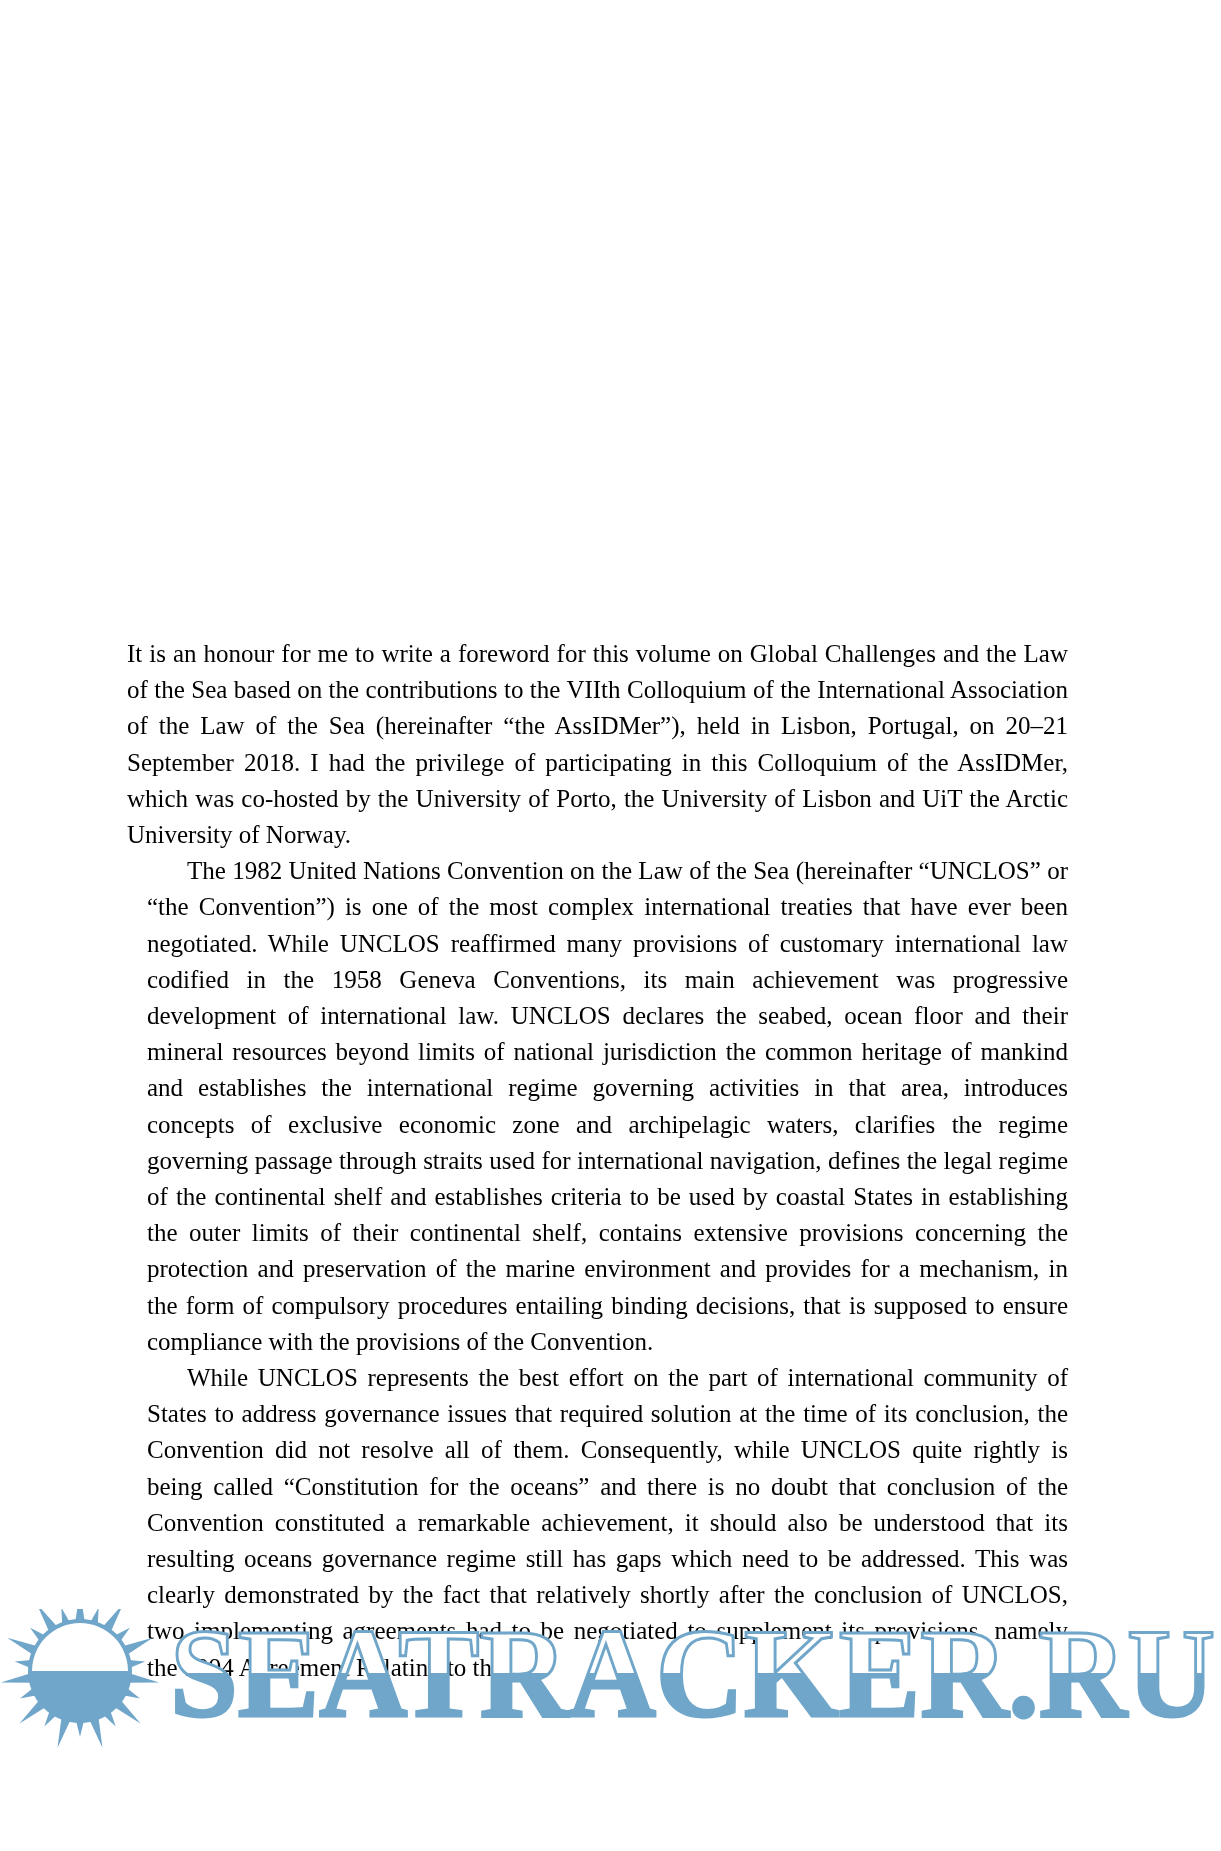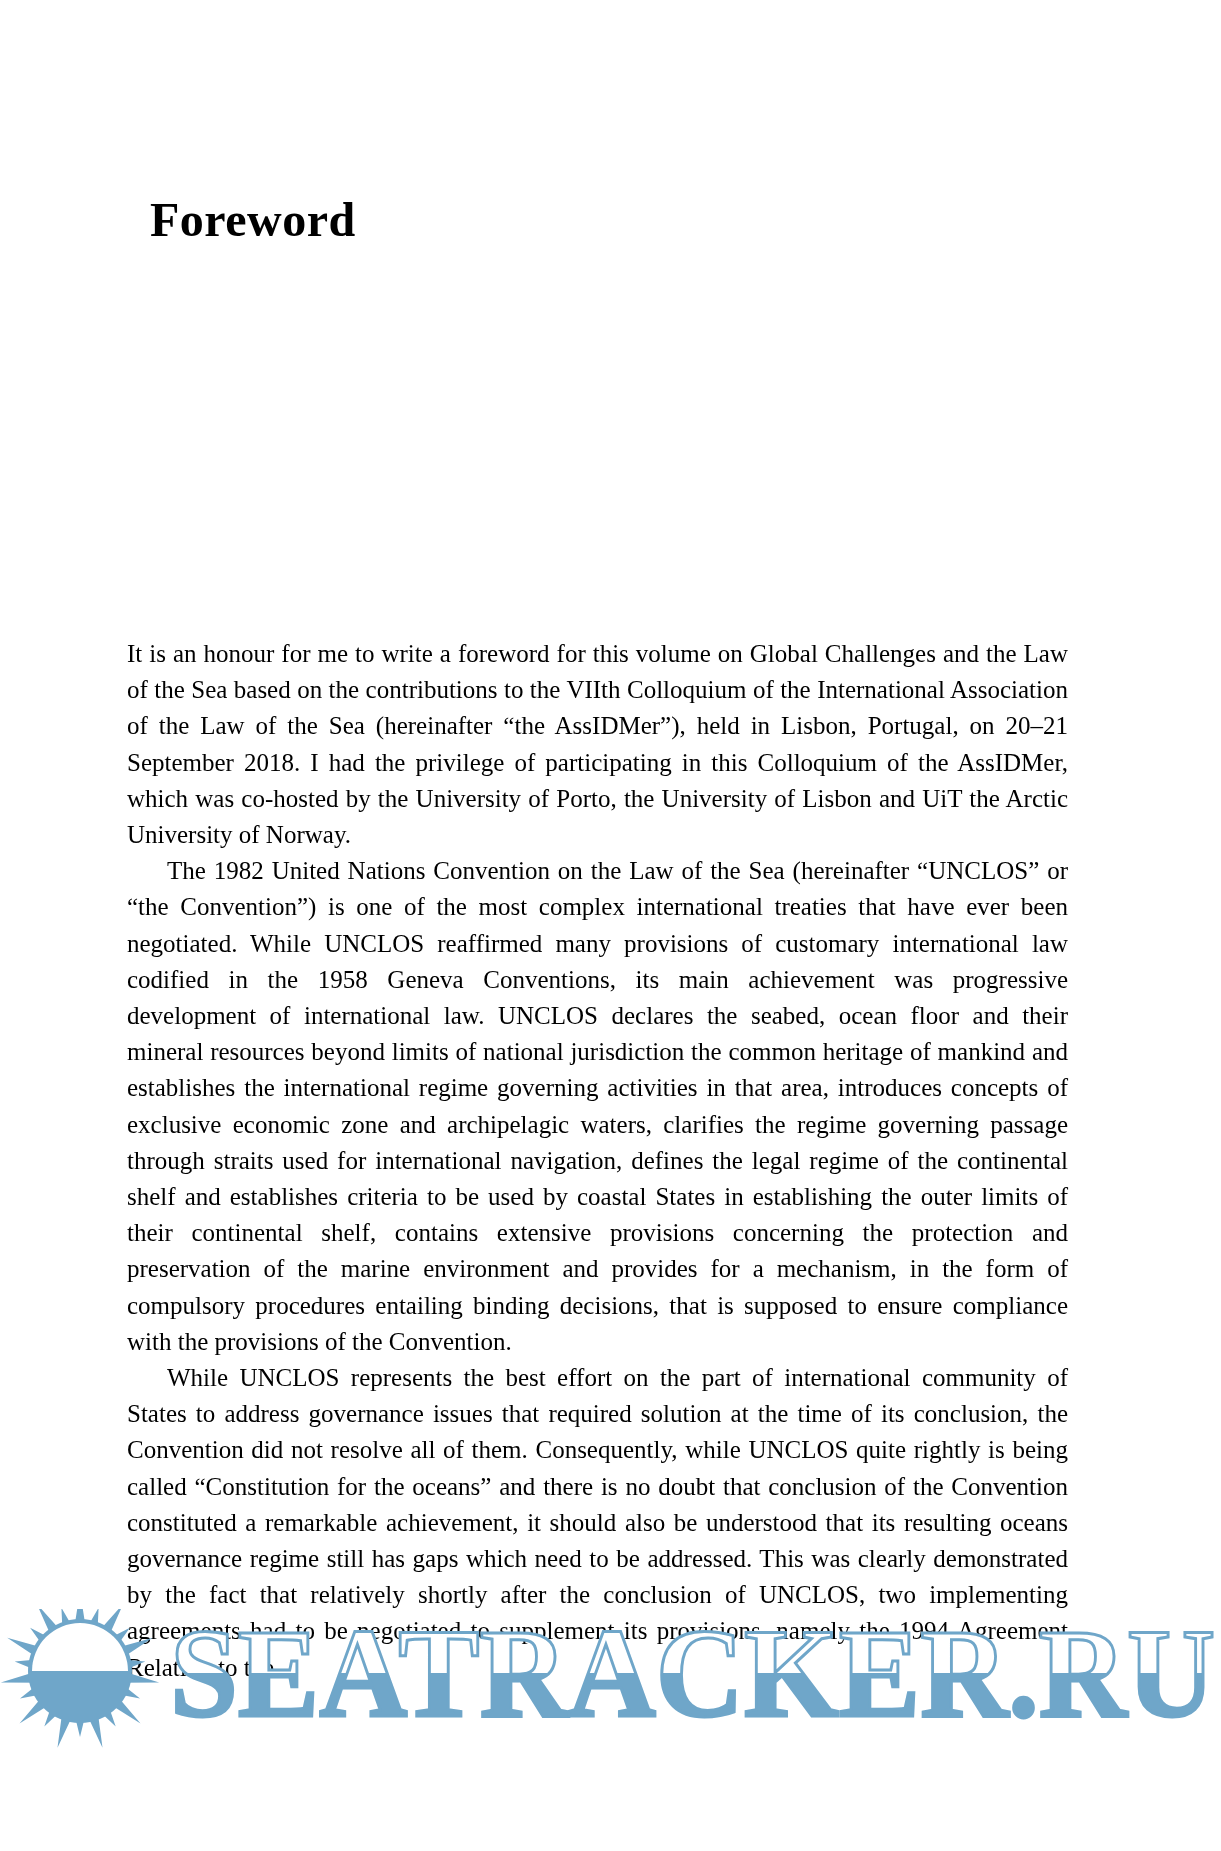--- a/index.html
+++ b/index.html
@@ -33,20 +33,21 @@
     font-size: 25px;
     line-height: 36.2px;
     text-align: justify;
   }
   .body-text p {
     margin: 0;
     padding: 0;
   }
   .body-text p.indented {
     text-indent: 40px;
+    margin-left: 20px;
   }
   .page-number {
     position: absolute;
     top: 1672px;
     left: 127px;
     width: 941px;
     text-align: right;
     font-size: 25px;
   }
   .watermark {
@@ -63,21 +64,20 @@
   .wm-text {
     font-family: "Liberation Serif", serif;
     font-weight: bold;
   }
 </style>
 </head>
 <body>
 
 <div class="page">
 
-  <h1 class="book-title">Foreword</h1>
 
   <div class="body-text">
     <p>It is an honour for me to write a foreword for this volume on Global Challenges and the Law of the Sea based on the contributions to the VIIth Colloquium of the International Association of the Law of the Sea (hereinafter “the AssIDMer”), held in Lisbon, Portugal, on 20–21 September 2018. I had the privilege of participating in this Colloquium of the AssIDMer, which was co-hosted by the University of Porto, the University of Lisbon and UiT the Arctic University of Norway.</p>
     <p class="indented">The 1982 United Nations Convention on the Law of the Sea (hereinafter “UNCLOS” or “the Convention”) is one of the most complex international treaties that have ever been negotiated. While UNCLOS reaffirmed many provisions of customary international law codified in the 1958 Geneva Conventions, its main achievement was progressive development of international law. UNCLOS declares the seabed, ocean floor and their mineral resources beyond limits of national jurisdiction the common heritage of mankind and establishes the international regime governing activities in that area, introduces concepts of exclusive economic zone and archipelagic waters, clarifies the regime governing passage through straits used for international navigation, defines the legal regime of the continental shelf and establishes criteria to be used by coastal States in establishing the outer limits of their continental shelf, contains extensive provisions concerning the protection and preservation of the marine environment and provides for a mechanism, in the form of compulsory procedures entailing binding decisions, that is supposed to ensure compliance with the provisions of the Convention.</p>
     <p class="indented">While UNCLOS represents the best effort on the part of international community of States to address governance issues that required solution at the time of its conclusion, the Convention did not resolve all of them. Consequently, while UNCLOS quite rightly is being called “Constitution for the oceans” and there is no doubt that conclusion of the Convention constituted a remarkable achievement, it should also be understood that its resulting oceans governance regime still has gaps which need to be addressed. This was clearly demonstrated by the fact that relatively shortly after the conclusion of UNCLOS, two implementing agreements had to be negotiated to supplement its provisions, namely the 1994 Agreement Relating to the</p>
   </div>
 
   <div class="page-number">v</div>
 
   <div class="watermark">

